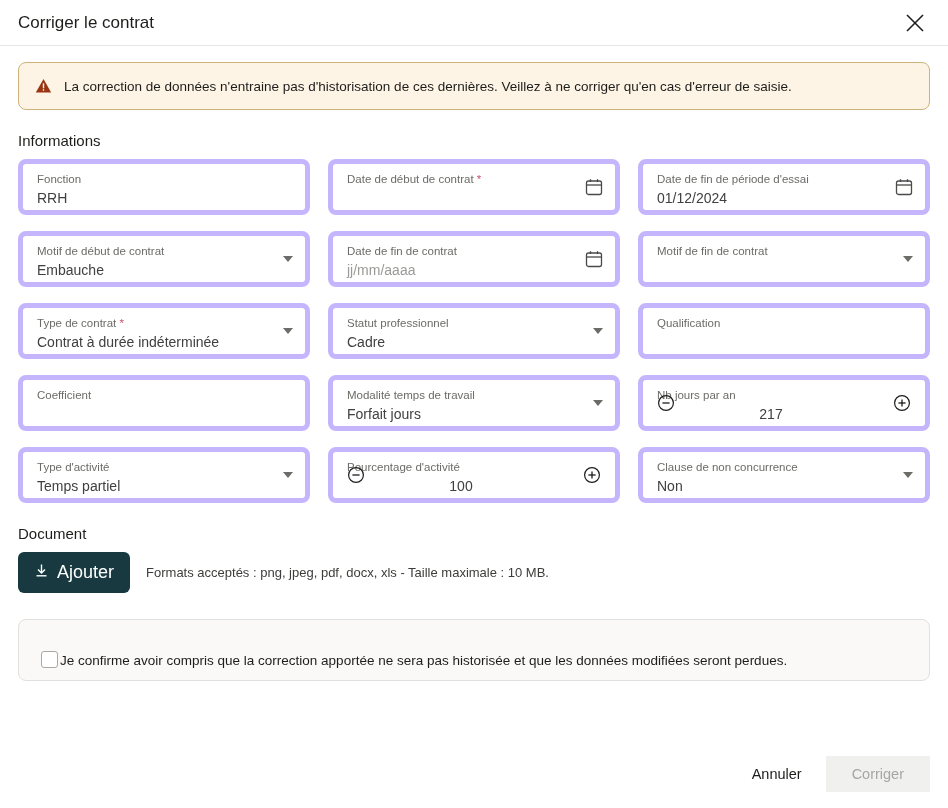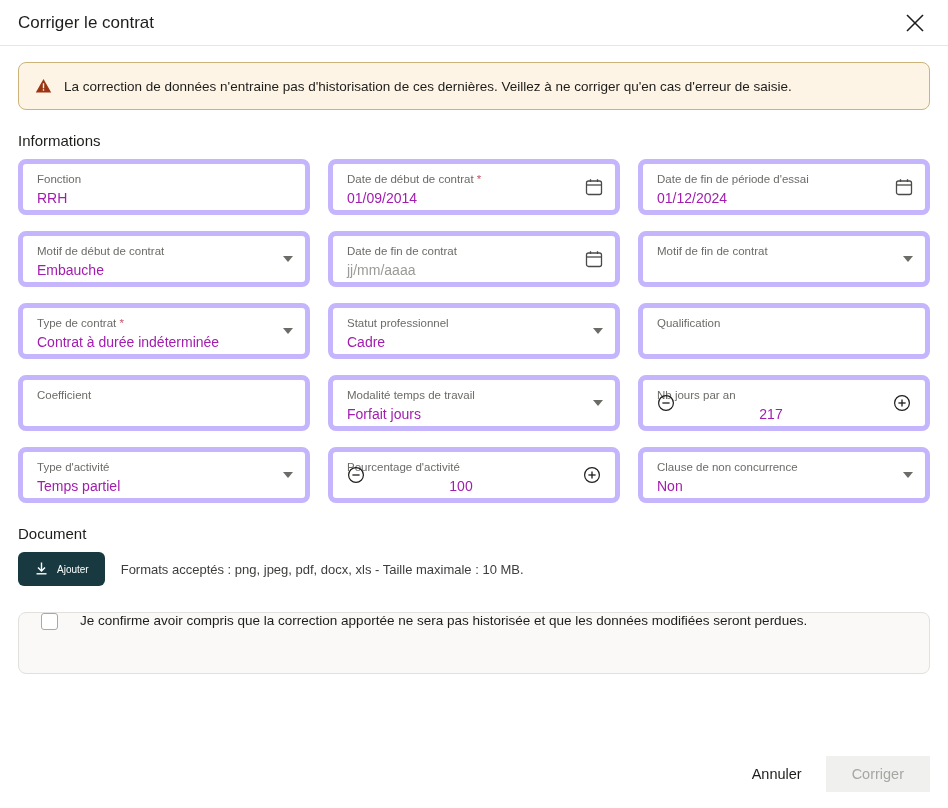--- a/index.html
+++ b/index.html
@@ -87,21 +87,21 @@
   }
   .field-label {
     font-size: 11.5px;
     color: #6b6b68;
     line-height: 14px;
     margin-bottom: 2px;
   }
   .field-label .req { color: #c8536a; }
   .field-value {
     font-size: 14px;
-    color: #a21caf;
+    color: #404040;
     line-height: 20px;
   }
   .field-value.placeholder { color: #9a9a97; }
   .field.select { cursor: pointer; }
   .caret {
     position: absolute;
     right: 12px;
     top: 50%;
     transform: translateY(-50%);
     width: 0; height: 0;
@@ -141,44 +141,44 @@
     display: flex;
     align-items: center;
     gap: 16px;
     margin-top: 8px;
   }
   .btn-add {
     background: #17393f;
     color: #fff;
     border: none;
     border-radius: 6px;
-    height: 34px;
+    height: 41px;
     padding: 0 16px;
-    font-size: 10px;
+    font-size: 18px;
     display: flex;
     align-items: center;
     gap: 8px;
     cursor: pointer;
     font-family: "Liberation Sans", sans-serif;
   }
   .doc-hint {
     font-size: 13px;
     color: #3d3d3b;
   }
   
   .confirm-box {
     margin-top: 26px;
     height: 62px;
     border: 1px solid #e2e0dc;
     background: #faf9f7;
     border-radius: 8px;
     display: flex;
-    align-items: flex-start;
-    padding: 0 22px;
-    gap: 22px;
+    align-items: flex-end;
+    padding: 12px 22px;
+    gap: 2px;
   }
   .checkbox {
     width: 17px;
     height: 17px;
     border: 1px solid #a8a8a5;
     border-radius: 3px;
     background: #fff;
     flex: 0 0 auto;
     cursor: pointer;
   }
@@ -246,21 +246,20 @@
 
   <div class="grid">
 
     <div class="field">
       <span class="field-label">Fonction</span>
       <span class="field-value">RRH</span>
     </div>
 
     <div class="field">
       <span class="field-label"><span>Date de début de contrat</span> <span class="req">*</span></span>
-      <span class="field-value">01/09/2014</span>
       <span class="cal-icon">
         <svg width="18" height="18" viewBox="0 0 18 18" aria-hidden="true">
           <rect x="1.5" y="3" width="15" height="13.5" rx="2" fill="none" stroke="#4a4a48" stroke-width="1.3"></rect>
           <line x1="1.5" y1="7" x2="16.5" y2="7" stroke="#4a4a48" stroke-width="1.3"></line>
           <line x1="5.5" y1="1.2" x2="5.5" y2="4" stroke="#4a4a48" stroke-width="1.3"></line>
           <line x1="12.5" y1="1.2" x2="12.5" y2="4" stroke="#4a4a48" stroke-width="1.3"></line>
         </svg>
       </span>
     </div>
 

